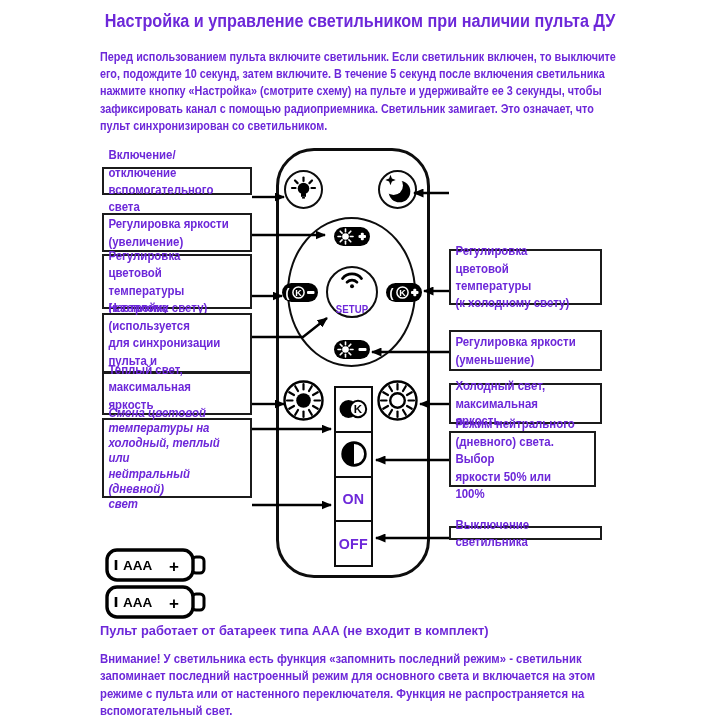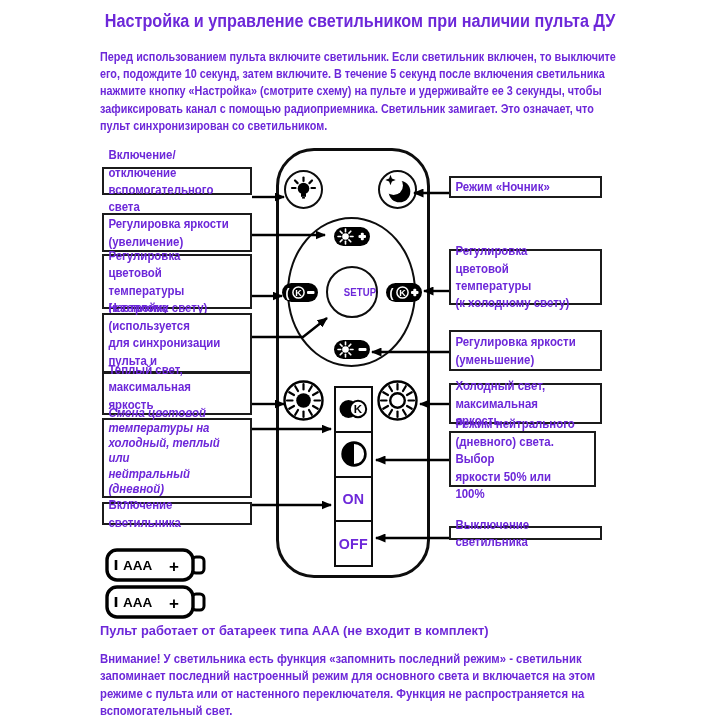--- a/index.html
+++ b/index.html
@@ -16,21 +16,21 @@
            display:flex;align-items:center;}
   .callout .txt{font-size:13px;font-weight:bold;line-height:17.4px;white-space:pre-line;
                 padding-left:5px;transform:scaleX(0.88);transform-origin:0 50%;width:170px;}
   .callout.tight .txt{line-height:15.2px;}
   .remote{position:absolute;left:276px;top:148px;width:154px;height:430px;box-sizing:border-box;
           border:3px solid #0d0d0d;border-radius:38px;background:#fff;}
   .circ{position:absolute;box-sizing:border-box;border:2.4px solid #0d0d0d;border-radius:50%;background:#fff;}
   .dpad{position:absolute;left:287px;top:217px;width:129px;height:150px;box-sizing:border-box;
         border:2.6px solid #0d0d0d;border-radius:50%;background:#fff;}
   .setup{position:absolute;left:326px;top:266px;width:52px;height:52px;box-sizing:border-box;
-         border:2.6px solid #0d0d0d;border-radius:50%;background:#fff;display:flex;flex-direction:row;
+         border:2.6px solid #0d0d0d;border-radius:50%;background:#fff;display:flex;flex-direction:column;
          align-items:center;justify-content:center;gap:15px;}
   .setup .setup-word{font-size:10px;font-weight:bold;letter-spacing:0.1px;transform:scaleX(0.96);}
   .pill{position:absolute;width:36px;height:19px;}
   .btncol{position:absolute;left:334px;top:386px;width:39px;height:181px;box-sizing:border-box;
           border:2.5px solid #0d0d0d;background:#fff;display:flex;flex-direction:column;}
   .cell{flex:1;display:flex;align-items:center;justify-content:center;border-bottom:2.5px solid #0d0d0d;}
   .cell:last-child{border-bottom:none;border-radius:6px;}
   .cell .lab{font-size:15px;font-weight:bold;letter-spacing:0.2px;transform:scaleX(0.95);}
   .arrows{position:absolute;left:0;top:0;}
   .battery{position:absolute;}
@@ -70,27 +70,21 @@
     <div class="txt">Теплый свет,
 максимальная яркость</div>
     </div>
   <div class="callout tight" style="left:102px;top:418px;width:150px;height:80px;font-style:italic;">
     <div class="txt">Смена цветовой
 температуры на
 холодный, теплый или
 нейтральный (дневной)
 свет</div>
     </div>
-  <div class="callout" style="left:102px;top:502px;width:150px;height:23px;">
-    <div class="txt">Включение светильника</div>
-    </div>
-
-  <div class="callout" style="left:449px;top:176px;width:153px;height:22px;">
-    <div class="txt">Режим «Ночник»</div>
-    </div>
+
   <div class="callout" style="left:449px;top:249px;width:153px;height:56px;">
     <div class="txt">Регулировка цветовой
 температуры
 (к холодному свету)</div>
     </div>
   <div class="callout" style="left:449px;top:330px;width:153px;height:41px;">
     <div class="txt">Регулировка яркости
 (уменьшение)</div>
     </div>
   <div class="callout" style="left:449px;top:383px;width:153px;height:41px;">

